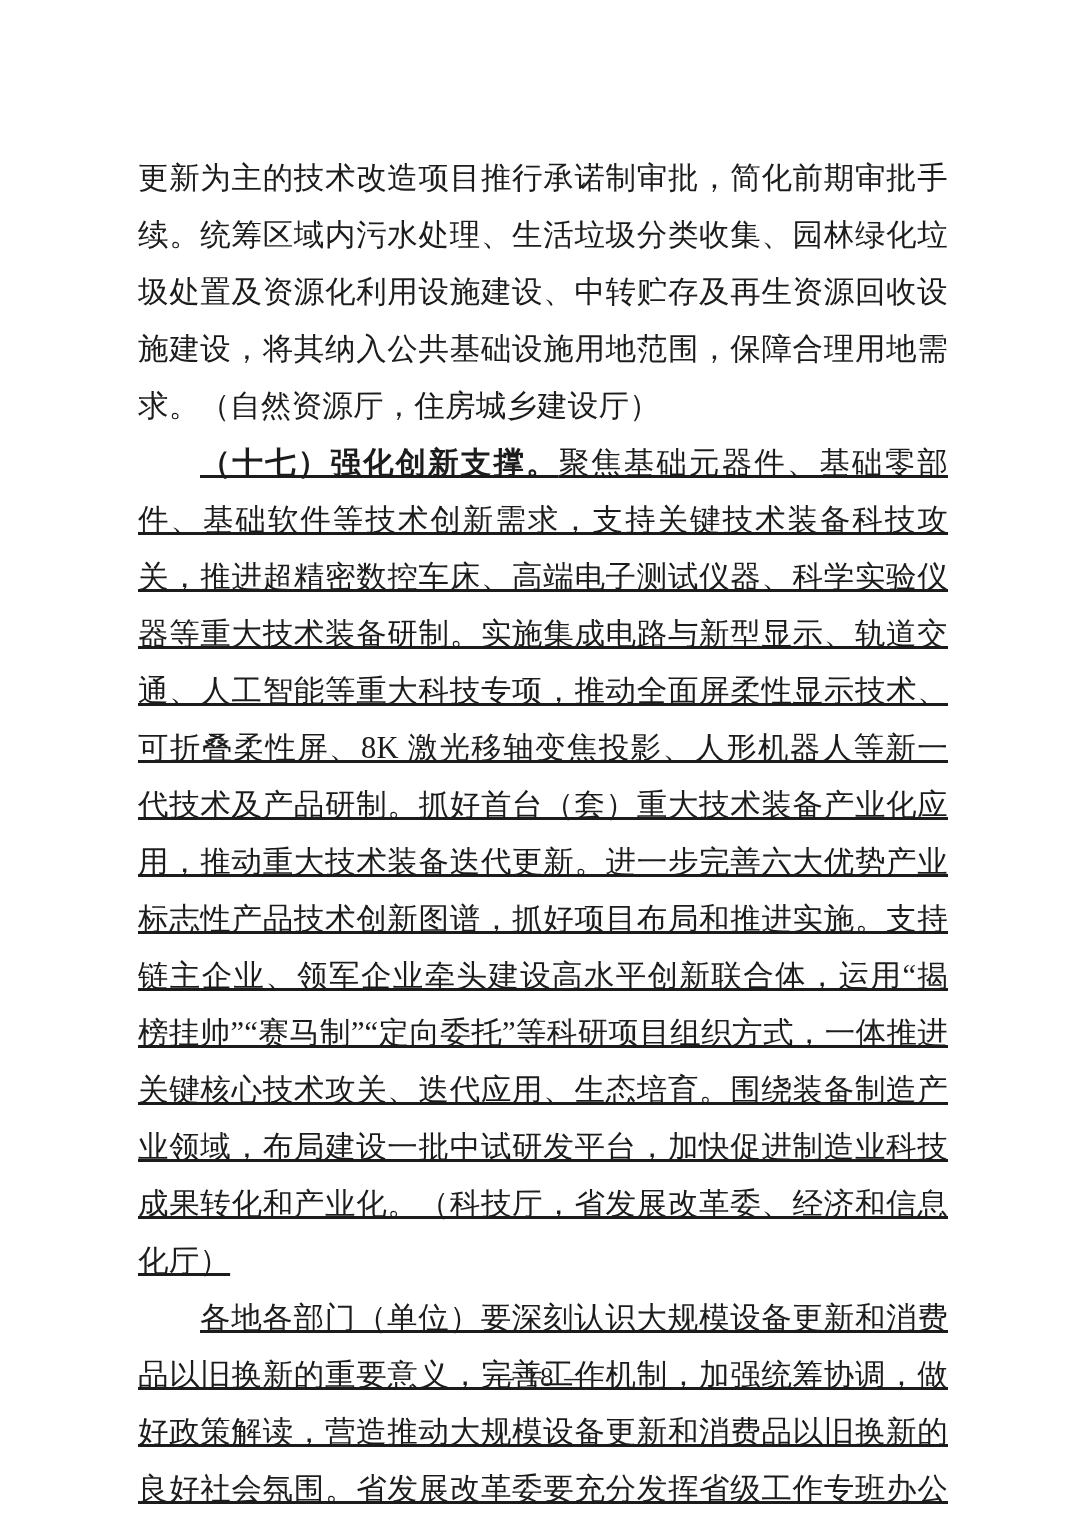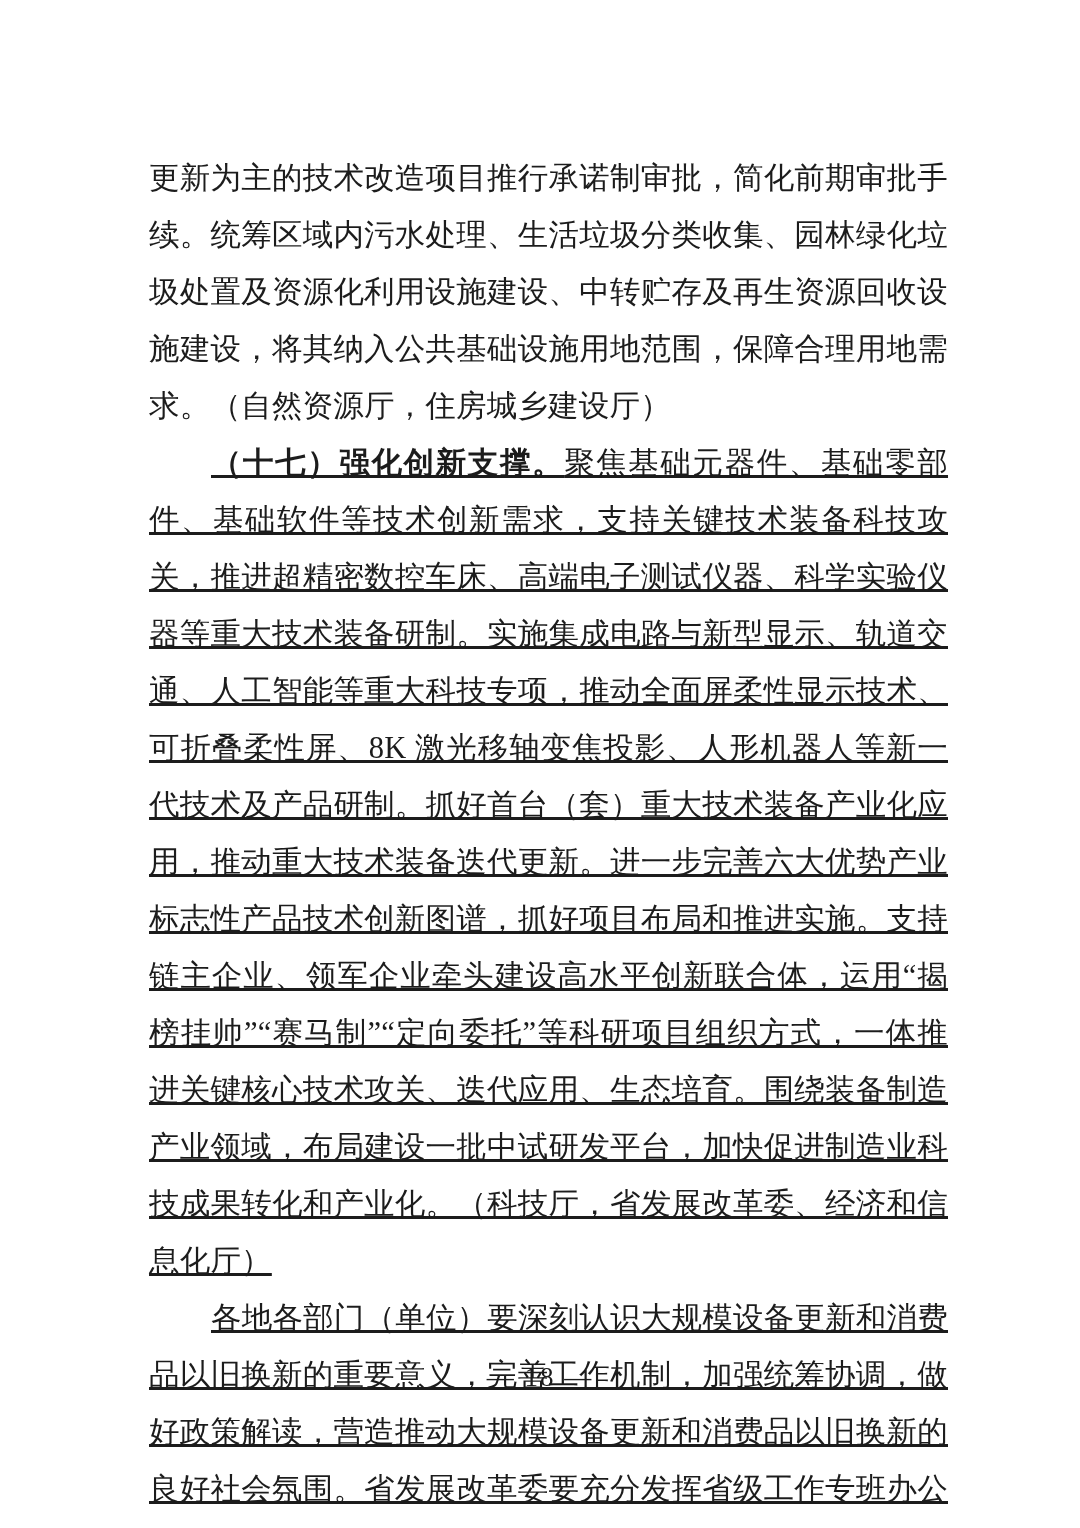--- a/index.html
+++ b/index.html
@@ -16,21 +16,21 @@
     overflow: hidden;
     font-family: "Liberation Serif", "DejaVu Serif", serif;
   }
   .content {
     position: absolute;
     left: 138px;
     top: 150px;
     width: 810px;
   }
   .para {
-    margin: 0 0 0 11px;
+    margin: 0 0 0 0;
     font-size: 30.5px;
     line-height: 57px;
     color: #1c1c1c;
     text-align: justify;
     text-justify: inter-ideograph;
     letter-spacing: 0.2px;
   }
   .para + .para {
     margin-top: 0px;
     text-decoration: underline;

